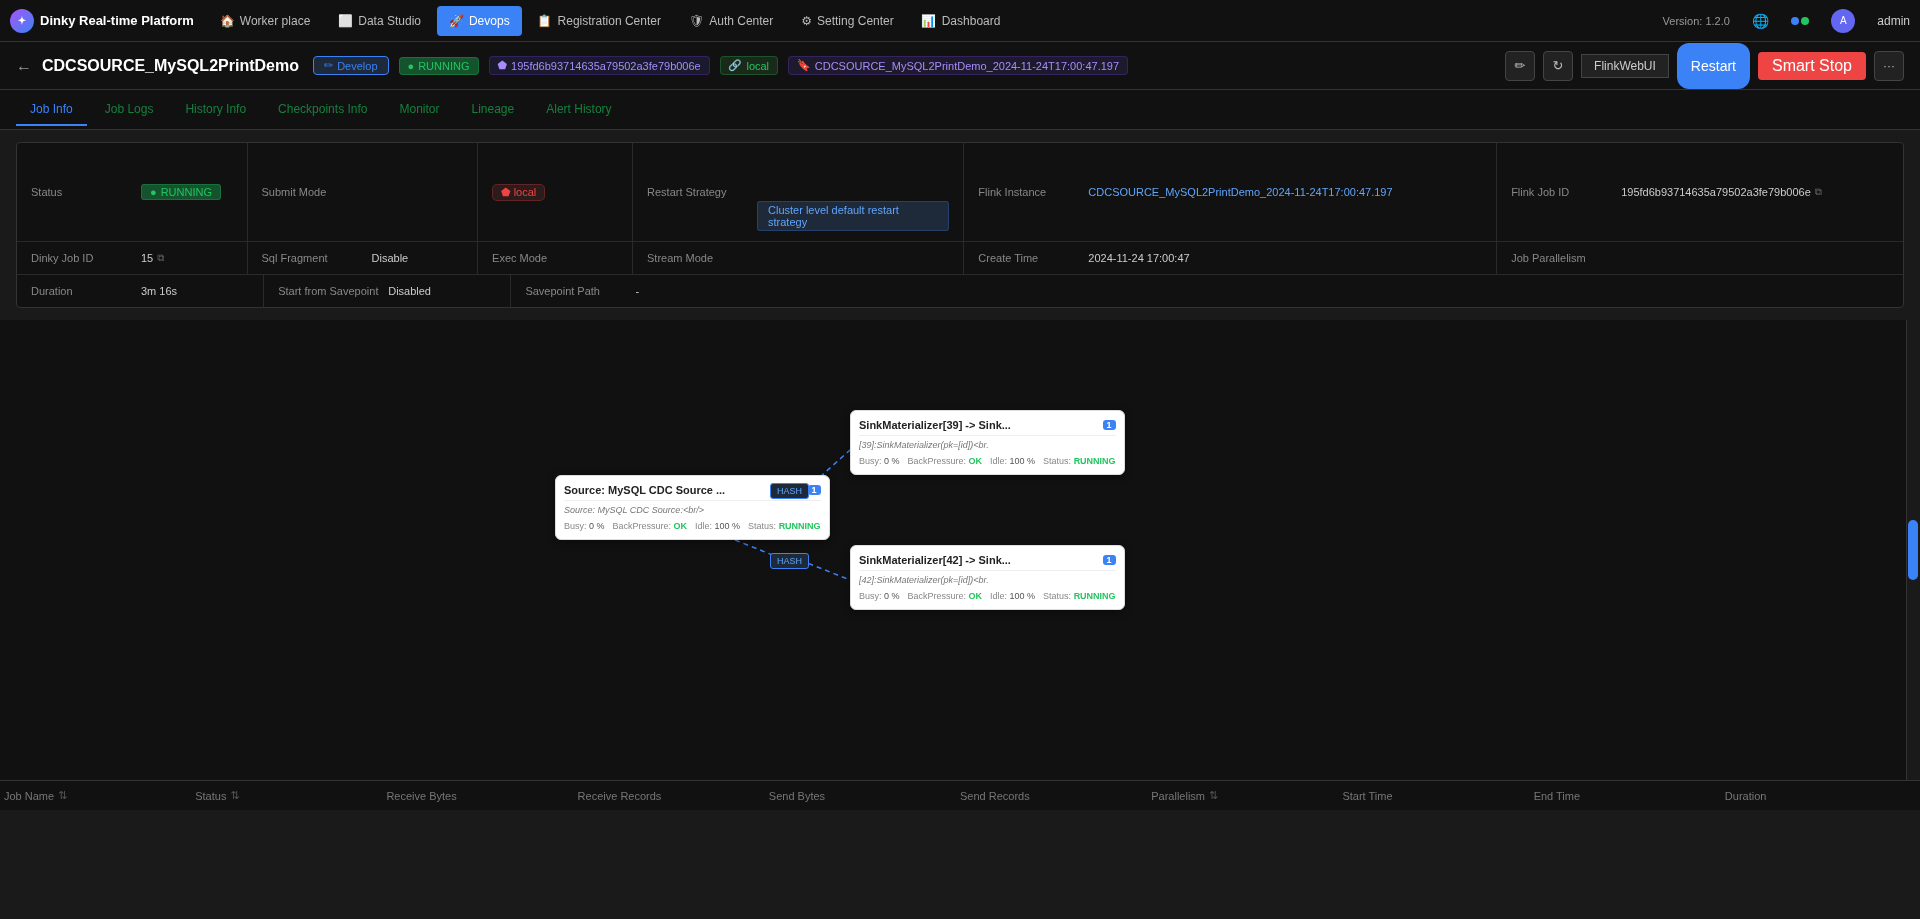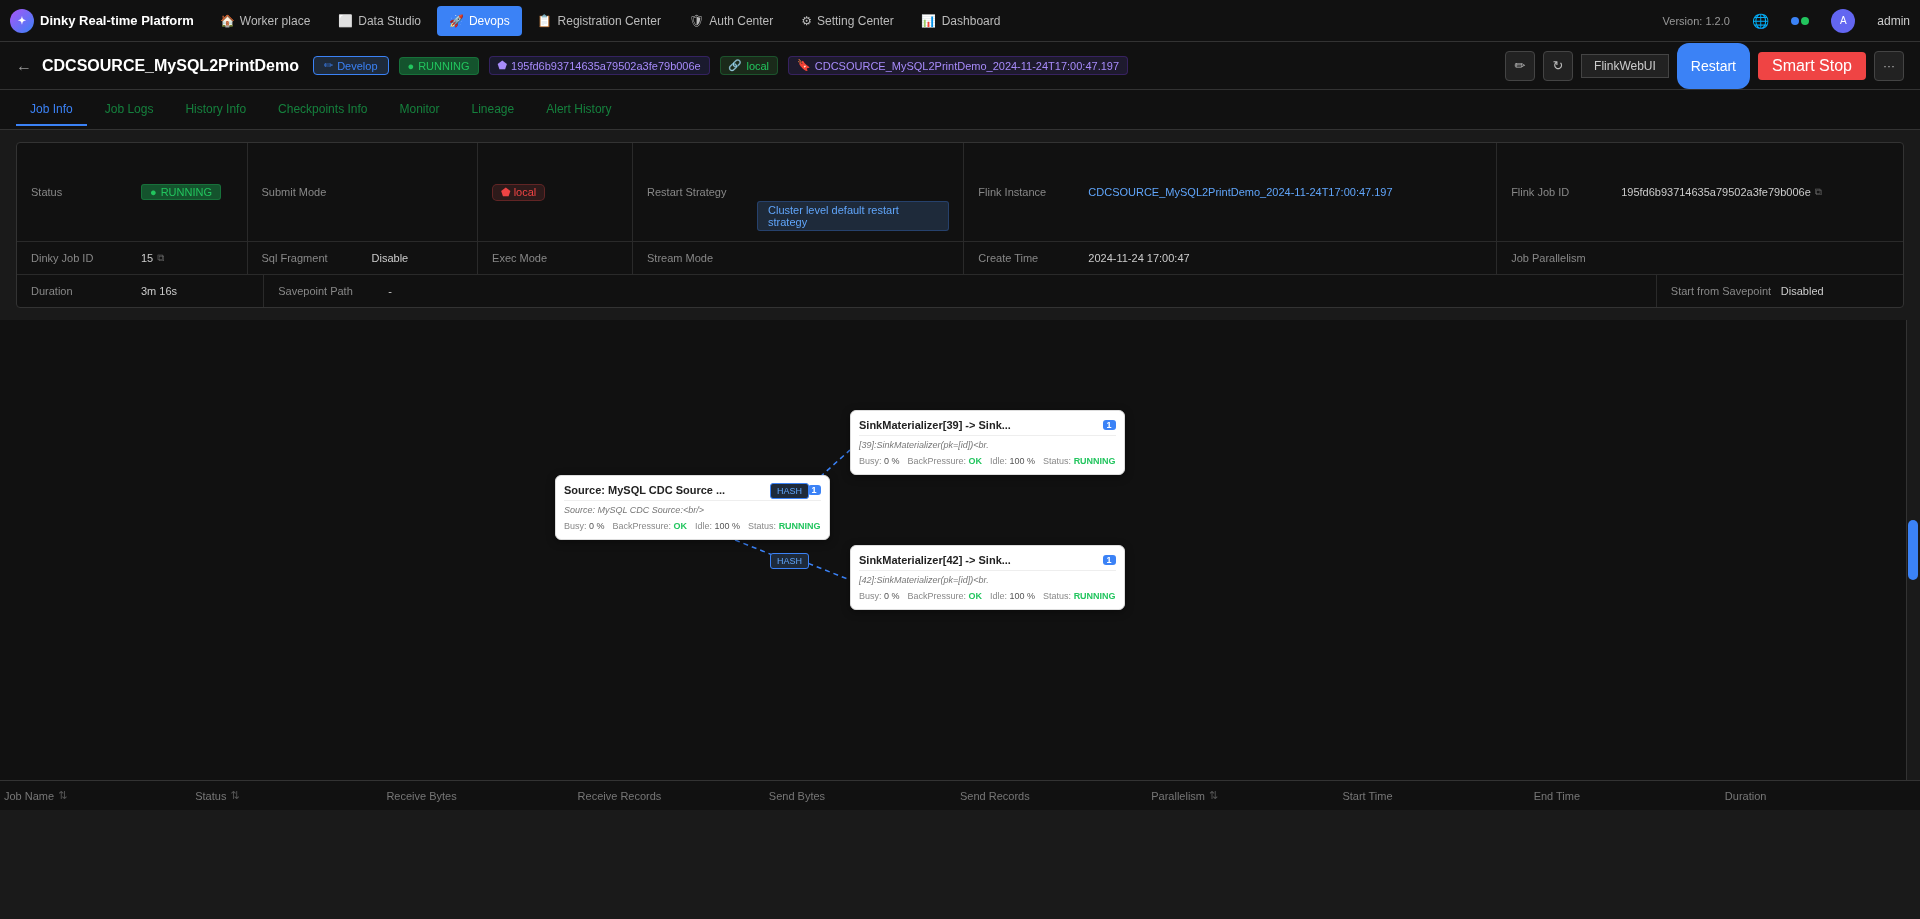--- a/index.html
+++ b/index.html
@@ -270,27 +270,27 @@
       <span class="info-label">Job Parallelism</span>
       <span class="info-value"></span>
     </div>
   </div>
 
   <div class="info-row">
     <div class="info-cell" style="flex:0.8">
       <span class="info-label">Duration</span>
       <span class="info-value">3m 16s</span>
     </div>
+    <div class="info-cell" style="flex:0.8">
+      <span class="info-label">Start from Savepoint</span>
+      <span class="info-value">Disabled</span>
+    </div>
     <div class="info-cell" style="flex:5">
       <span class="info-label">Savepoint Path</span>
       <span class="info-value">-</span>
-    </div>
-    <div class="info-cell" style="flex:0.8">
-      <span class="info-label">Start from Savepoint</span>
-      <span class="info-value">Disabled</span>
     </div>
   </div>
 </div>
 
 <div class="flow-canvas" style="position:relative; height:460px; background:#111; margin:0; overflow:hidden;">
   <div class="flow-area">
 
     <svg class="flow-svg">
 
       <line x1="710" y1="200" x2="785" y2="175" stroke="#3b82f6" stroke-width="1.5" stroke-dasharray="5,4"></line>

